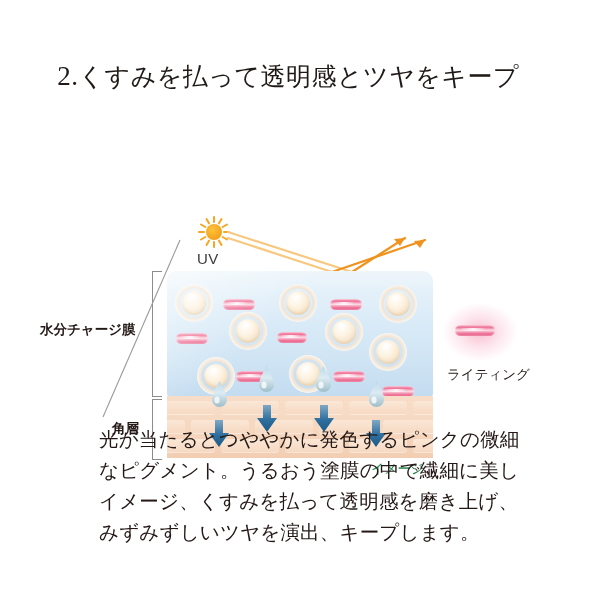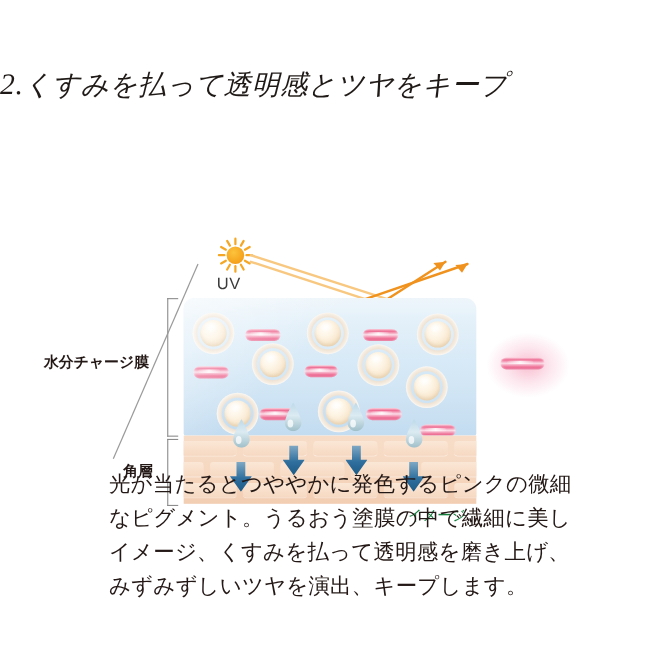--- a/index.html
+++ b/index.html
@@ -9,27 +9,26 @@
     font-family:"Liberation Sans","DejaVu Sans",sans-serif;
     color:#231815;
     overflow:hidden;
     position:relative;
   }
   #stage{position:relative;width:600px;height:600px;}
 
   
   .title{
     position:absolute;left:0;top:60px;width:519px;
-    text-align:left;
+    text-align:right;
     font-size:25px;
     letter-spacing:0.5px;
     color:#1f1a17;
     white-space:nowrap;
     font-family:"DejaVu Sans","Liberation Sans",sans-serif;
-    font-style:italic;
   }
   .title .num{font-size:27px;font-family:"Liberation Serif","DejaVu Serif",serif;}
 
   
   .diagram{position:absolute;left:0;top:100px;width:600px;height:300px;padding-left:22px;}
 
   
   .sun{position:absolute;left:195px;top:113px;width:38px;height:38px;}
   .sun .core{
     position:absolute;left:11px;top:11px;width:16px;height:16px;border-radius:50%;
@@ -313,20 +312,21 @@
     <div class="bracket" style="left:152px;top:171px;height:124px;"></div>
     <div class="layer-label" style="left:40px;top:221px;font-weight:bold;">水分チャージ膜</div>
 
     <div class="bracket" style="left:152px;top:299px;height:59px;"></div>
     <div class="layer-label" style="left:112px;top:320px;font-weight:bold;">角層</div>
 
     <div class="glow">
       <div class="cap"></div>
     </div>
     <div class="callout-label">
+      <div>ライティング</div>
     </div>
 
     <div class="image-note">イメージ</div>
   </div>
 
   <svg class="leader" viewBox="0 0 600 600">
     <path d="M180,240 L103,417" stroke="#9a9a9a" stroke-width="1.1" fill="none"></path>
   </svg>
 
   <div class="body-copy">

